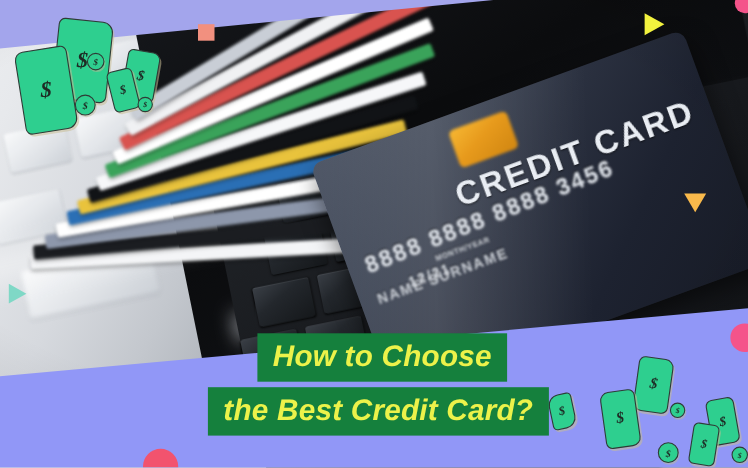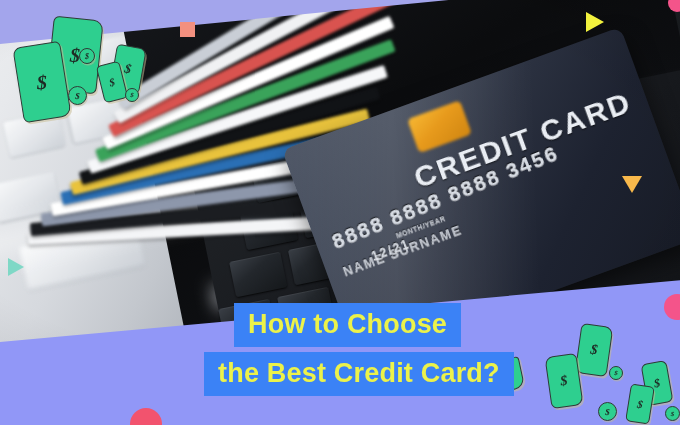--- a/index.html
+++ b/index.html
@@ -202,34 +202,35 @@
     background:#2ecf8f;border:1.6px solid #2f3b36;
     box-shadow:1px 1.5px 0 rgba(190,185,150,.5);
     display:flex;align-items:center;justify-content:center;
     color:#1e2a24;font-weight:700;font-style:italic;
     font-family:"Liberation Serif",serif;
   }
 
   
   .title-wrap{position:absolute;left:186px;top:303px;width:330px;}
   .tline{
-    background:#3b82f6;
+    background:#15803d;
     color:#ecf24a;
     font-family:"Liberation Sans",sans-serif;
     font-weight:700;
     font-size:27px;
     letter-spacing:.2px;
     line-height:1;
     padding:8px 14px 9px 14px;
     box-sizing:border-box;
     white-space:nowrap;
     display:inline-block;
+    font-style:italic;
   }
   .tline-1{margin-left:48px;}
-  .tline-2{margin-top:5px;margin-left:18px;}
+  .tline-2{margin-top:5px;margin-left:3px;}
 </style>
 </head>
 <body>
 
 <div id="canvas">
 
   <div class="photo">
     <div class="lap-body"></div>
 
     <div class="lkey" style="left:18px;top:54px;width:52px;height:34px;transform:rotate(-12deg)"></div>

